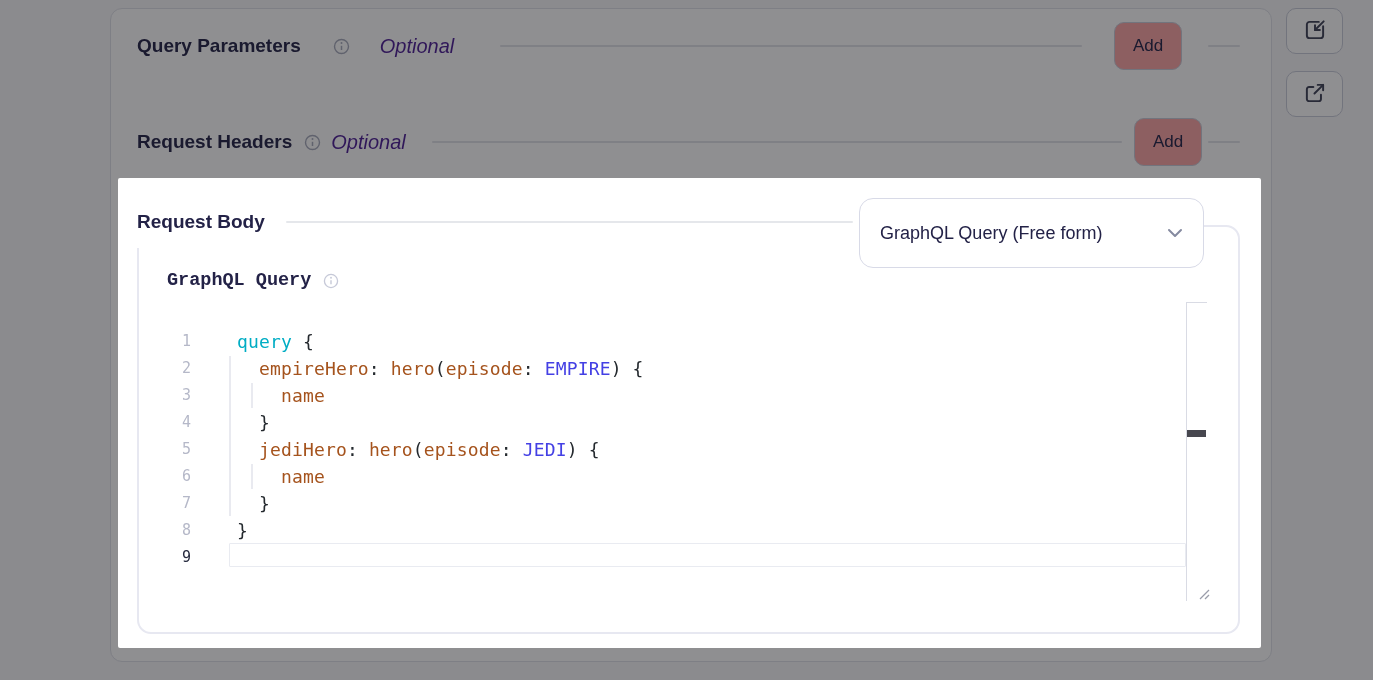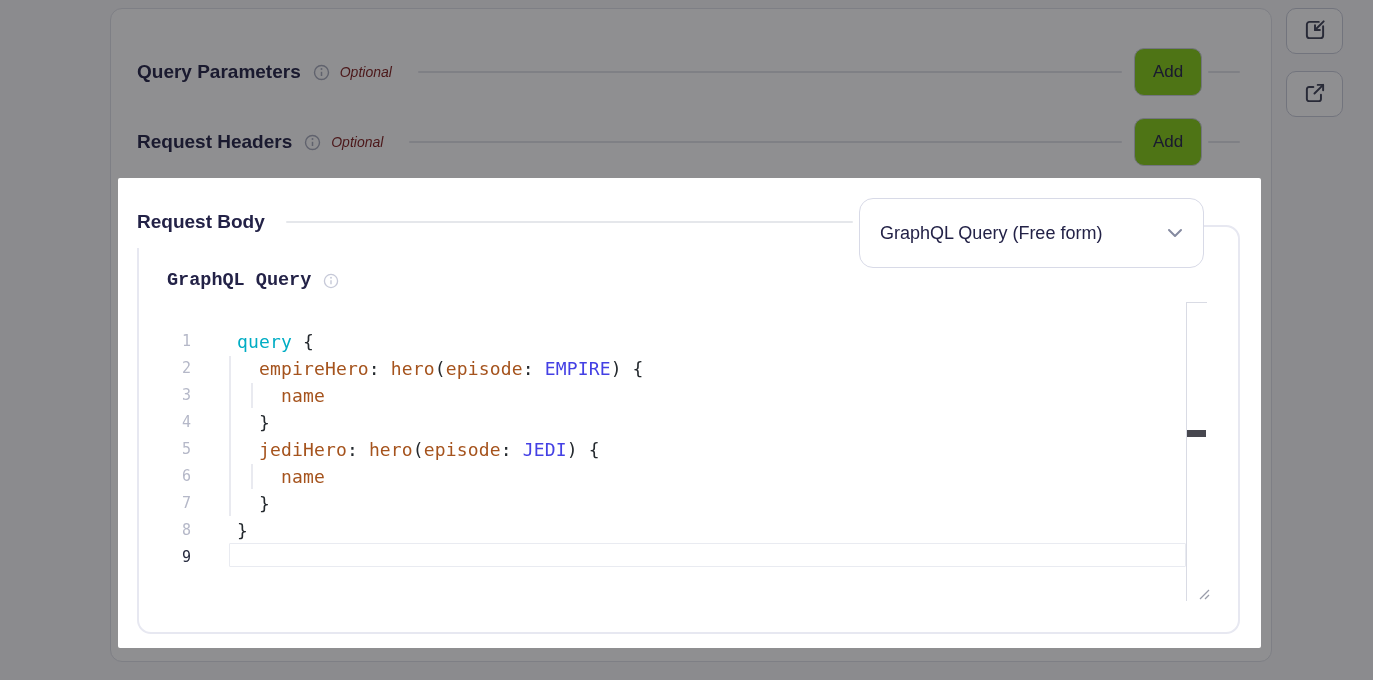--- a/index.html
+++ b/index.html
@@ -3,29 +3,29 @@
 <meta charset="utf-8">
 <style>
   html,body{margin:0;padding:0;background:#f7f7f9;}
   .page{position:relative;width:1373px;height:680px;background:#f7f7f9;overflow:hidden;
         font-family:"Liberation Sans",sans-serif;color:#232247;}
 
   
   .card{position:absolute;left:110px;top:8px;width:1162px;height:654px;background:#fff;
         border:1px solid #dfe1e8;border-radius:12px;box-sizing:border-box;}
   .form-row{position:absolute;left:137px;width:1103px;height:48px;display:flex;align-items:center;}
-  .row-qp{top:48px;} .row-rh{top:118px;}
+  .row-qp{top:22px;gap:20px;} .row-rh{top:118px;}
   .row-title{font-size:19px;font-weight:600;color:#232247;white-space:nowrap;}
-  .optional{font-size:14px;font-style:italic;color:#7f1d1d;margin-left:10px;white-space:nowrap;}
+  .optional{font-size:20px;font-style:italic;color:#4c1d95;margin-left:10px;white-space:nowrap;}
   .hline{height:2px;background:#e0e2e8;border-radius:1px;}
   .hline.grow{flex:1;margin-left:26px;margin-right:12px;}
   .hline.tail{width:32px;margin-left:6px;}
   .info-icon{display:inline-flex;margin-left:12px;flex:none;}
   .add-btn{flex:none;width:68px;height:48px;border:1.5px solid #c9ccd9;border-radius:10px;
-           background:#84cc16;font-size:17px;font-weight:500;color:#232247;box-sizing:border-box;
+           background:#fca5a5;font-size:17px;font-weight:500;color:#232247;box-sizing:border-box;
            display:flex;align-items:center;justify-content:center;cursor:pointer;
            font-family:"Liberation Sans",sans-serif;}
 
   
   .icon-btn{position:absolute;left:1286px;width:57px;height:46px;background:#fff;
             border:1.5px solid #c9ccd9;border-radius:10px;box-sizing:border-box;
             display:flex;align-items:center;justify-content:center;cursor:pointer;}
   .icon-btn.b1{top:8px;} .icon-btn.b2{top:71px;}
 
   

